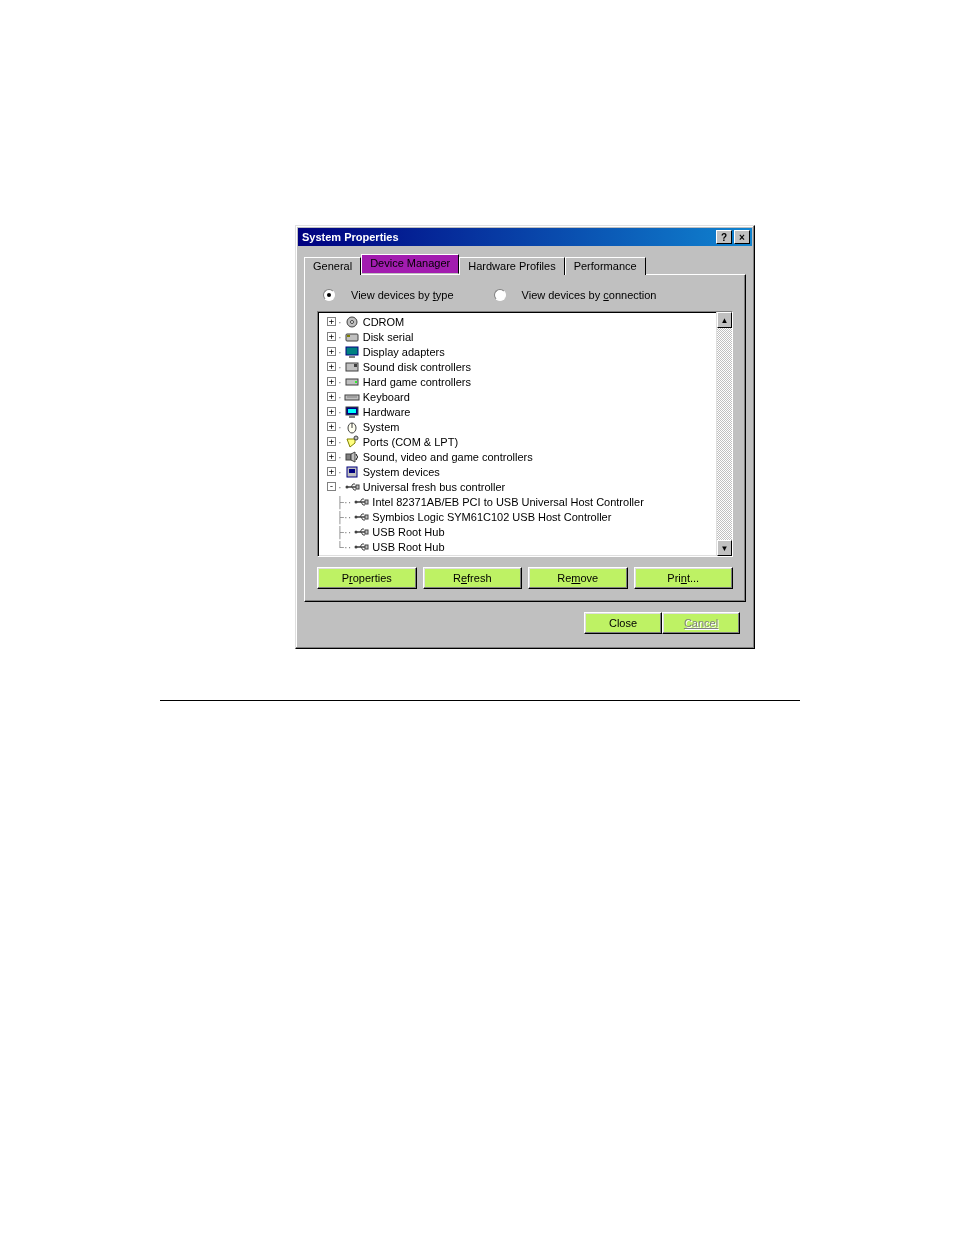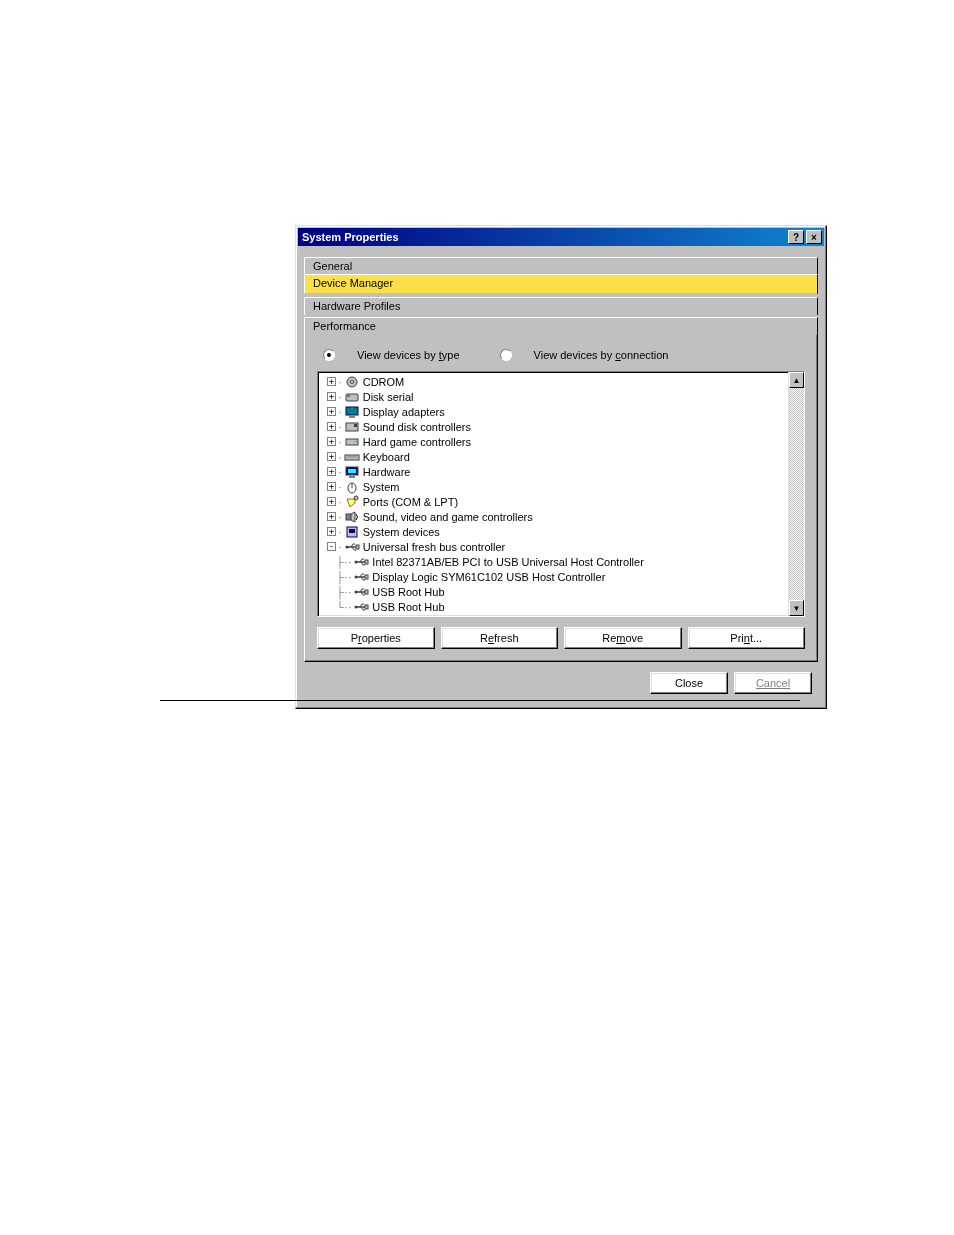--- a/index.html
+++ b/index.html
@@ -17,21 +17,21 @@
     left: 160px;
     top: 700px;
     width: 640px;
     border: none;
     border-top: 1px solid #000;
   }
   .dialog {
     position: absolute;
     left: 295px;
     top: 225px;
-    width: 532px;
+    width: 460px;
     background: #c0c0c0;
     border-top: 1px solid #dfdfdf;
     border-left: 1px solid #dfdfdf;
     border-right: 1px solid #000;
     border-bottom: 1px solid #000;
     box-shadow: inset -1px -1px 0 #808080, inset 1px 1px 0 #fff;
   }
   .titlebar {
     margin: 2px;
     height: 18px;
@@ -56,36 +56,35 @@
     font-family: Arial; font-size: 10px; font-weight: bold; color: #000;
     cursor: pointer;
   }
   .dialog-body {
     padding: 6px 8px 10px 8px;
   }
   .tabstrip {
     display: flex;
     position: relative;
     z-index: 2;
-    flex-direction: column;
   }
   .tab {
     background: #c0c0c0;
     border-top: 1px solid #fff;
     border-left: 1px solid #fff;
     border-right: 1px solid #000;
     padding: 2px 8px 3px 8px;
     font-size: 11px;
     margin-right: 0px;
     position: relative;
     top: 1px;
     cursor: pointer;
   }
   .tab.active {
-    background: #fde047;
+    background: #a21caf;
     border-bottom: 1px solid #c0c0c0;
     top: 0;
     padding-bottom: 4px;
     z-index: 3;
   }
   .tab:not(.active) {
     border-bottom: none;
     margin-top: 2px;
   }
   .tabpanel {
@@ -97,21 +96,21 @@
     background: #c0c0c0;
     padding: 10px 12px 12px 12px;
     position: relative;
     z-index: 1;
   }
   .radios {
     display: flex;
     gap: 40px;
     padding: 4px 2px 10px 6px;
   }
-  .radio-opt { display: flex; align-items: center; gap: 22px; cursor: pointer; }
+  .radio-opt { display: flex; align-items: center; gap: 16px; cursor: pointer; }
   .radio-circle {
     width: 12px; height: 12px;
     border-radius: 50%;
     background: #fff;
     border-top: 1px solid #808080;
     border-left: 1px solid #808080;
     border-right: 1px solid #fff;
     border-bottom: 1px solid #fff;
     display: flex; align-items: center; justify-content: center;
   }
@@ -170,34 +169,34 @@
   .dotline { color: #808080; }
 
   .btnrow {
     display: flex;
     gap: 6px;
     margin-top: 10px;
   }
   .winbtn {
     flex: 1;
     height: 22px;
-    background: #ffffff;
+    background: #bef264;
     border-top: 1px solid #fff;
     border-left: 1px solid #fff;
     border-right: 1px solid #000;
     border-bottom: 1px solid #000;
     box-shadow: inset -1px -1px 0 #808080, inset 1px 1px 0 #dfdfdf;
     font-size: 11px;
     cursor: pointer;
     display: flex; align-items: center; justify-content: center;
   }
   .bottom-btns {
     display: flex;
     justify-content: flex-end;
-    gap: 6px;
+    gap: 0;
     padding: 10px 6px 4px 6px;
   }
   .bottom-btns .winbtn { flex: 0 0 78px; }
   .winbtn.disabled { color: #808080; text-shadow: 1px 1px 0 #fff; cursor: default; text-decoration: underline; }
 
   
   svg.dev { width: 16px; height: 14px; }
 </style>
 </head>
 <body>
@@ -441,21 +440,21 @@
               </span>
               <span class="lbl">Intel 82371AB/EB PCI to USB Universal Host Controller</span>
             </div>
             <div class="node">
               <span class="dotline">&nbsp;&nbsp;&nbsp;&nbsp;├··</span>
               <span class="icon">
                 <svg class="dev">
                   <use href="#ic-usb"></use>
                 </svg>
               </span>
-              <span class="lbl">Display Logic SYM61C102 USB Host Controller</span>
+              <span class="lbl">Symbios Logic SYM61C102 USB Host Controller</span>
             </div>
             <div class="node">
               <span class="dotline">&nbsp;&nbsp;&nbsp;&nbsp;├··</span>
               <span class="icon">
                 <svg class="dev">
                   <use href="#ic-usb"></use>
                 </svg>
               </span>
               <span class="lbl">USB Root Hub</span>
             </div>

